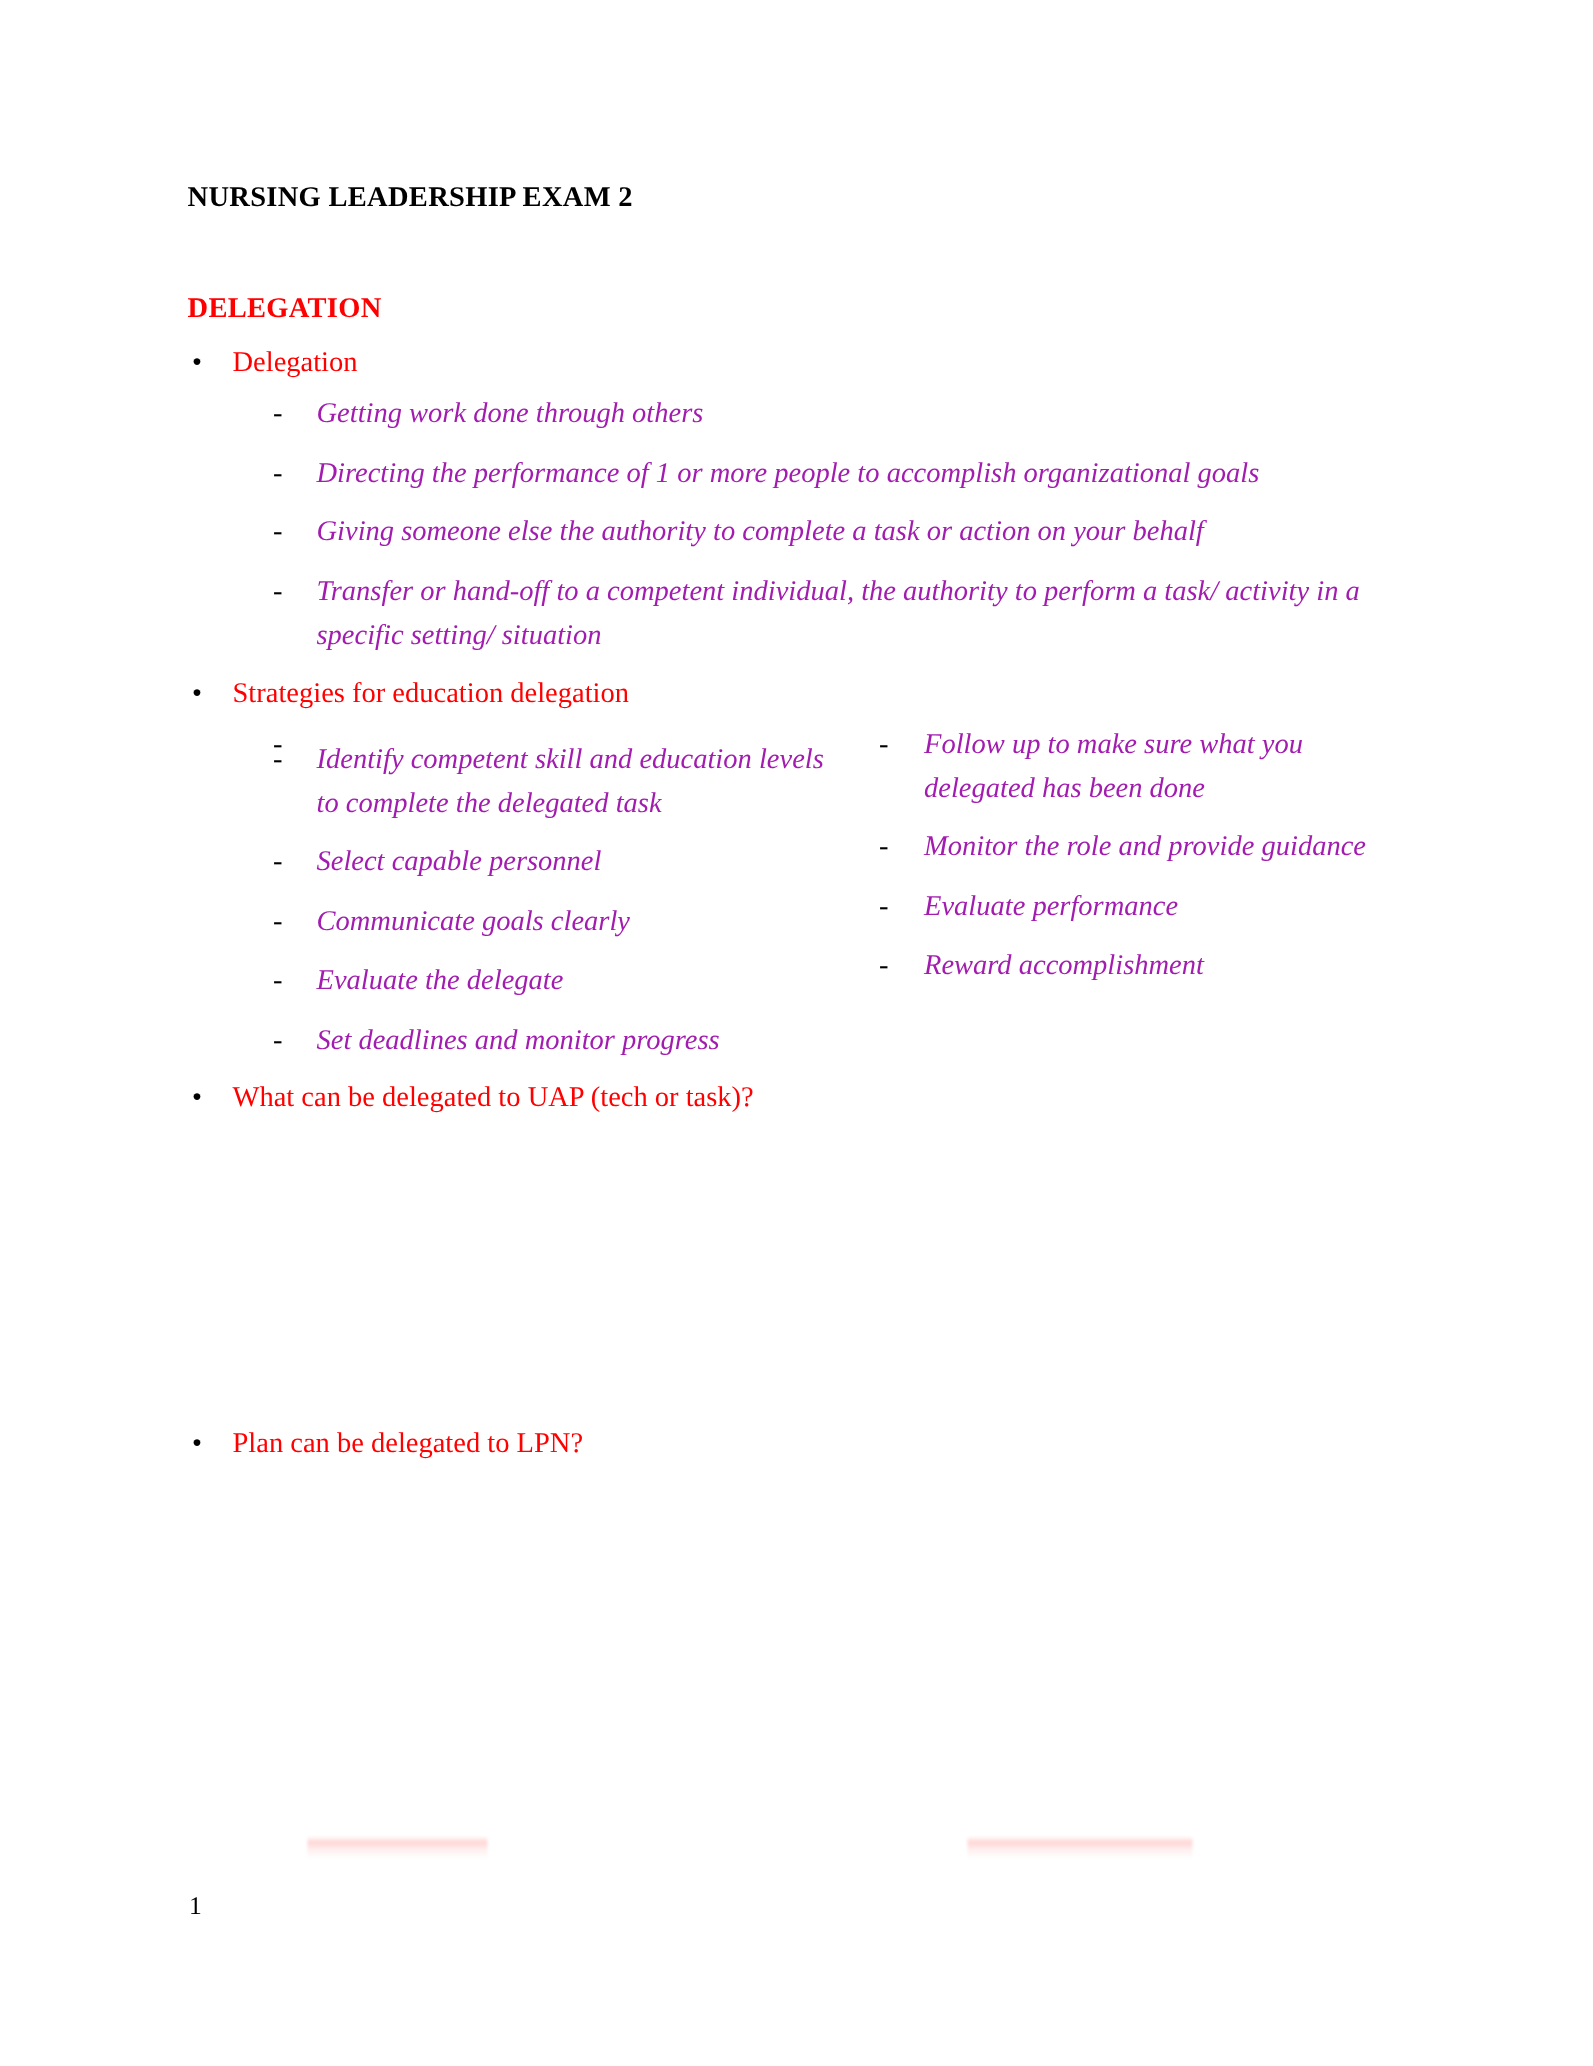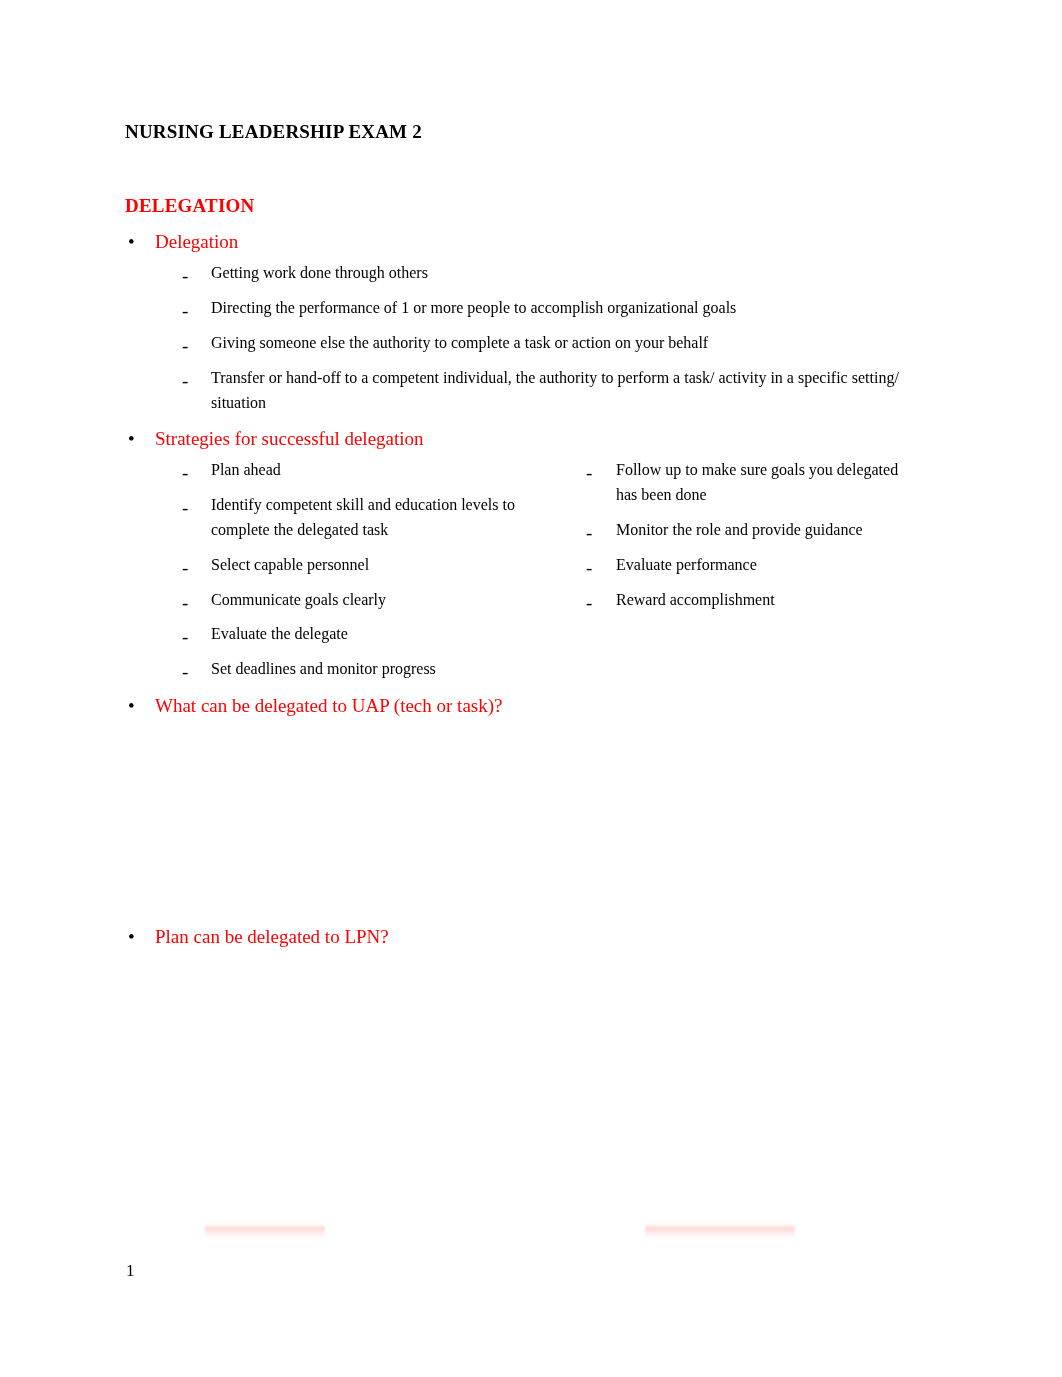--- a/index.html
+++ b/index.html
@@ -85,23 +85,24 @@
   .dash-marker {
     position: absolute;
     left: 57px;
     top: 0;
     font-size: 19px;
     color: #000000;
     line-height: 1.55;
   }
   .dash-text {
     display: block;
-    font-size: 16px;
-    color: #000000;
+    font-size: 19px;
+    color: #a21caf;
     line-height: 1.55;
+    font-style: italic;
   }
 
   
   .two-col {
     display: flex;
     align-items: flex-start;
     margin-top: 10px;
   }
   .col-left {
     width: 437px;
@@ -193,28 +194,27 @@
         <span class="dash-text">Giving someone else the authority to complete a task or action on your behalf</span>
       </div>
       <div class="dash-row">
         <span class="dash-marker">-</span>
         <span class="dash-text">Transfer or hand-off to a competent individual, the authority to perform a task/ activity in a specific setting/ situation</span>
       </div>
     </div>
 
     <div class="bullet-row">
       <span class="bullet-marker">•</span>
-      <span class="bullet-text">Strategies for successful delegation</span>
+      <span class="bullet-text">Strategies for education delegation</span>
     </div>
 
     <div class="two-col">
       <div class="col-left">
         <div class="dash-row">
           <span class="dash-marker">-</span>
-          <span class="dash-text">Plan ahead</span>
         </div>
         <div class="dash-row">
           <span class="dash-marker">-</span>
           <span class="dash-text">Identify competent skill and education levels to complete the delegated task</span>
         </div>
         <div class="dash-row">
           <span class="dash-marker">-</span>
           <span class="dash-text">Select capable personnel</span>
         </div>
         <div class="dash-row">
@@ -227,21 +227,21 @@
         </div>
         <div class="dash-row">
           <span class="dash-marker">-</span>
           <span class="dash-text">Set deadlines and monitor progress</span>
         </div>
       </div>
 
       <div class="col-right">
         <div class="dash-row">
           <span class="dash-marker">-</span>
-          <span class="dash-text">Follow up to make sure goals you delegated has been done</span>
+          <span class="dash-text">Follow up to make sure what you delegated has been done</span>
         </div>
         <div class="dash-row">
           <span class="dash-marker">-</span>
           <span class="dash-text">Monitor the role and provide guidance</span>
         </div>
         <div class="dash-row">
           <span class="dash-marker">-</span>
           <span class="dash-text">Evaluate performance</span>
         </div>
         <div class="dash-row">

